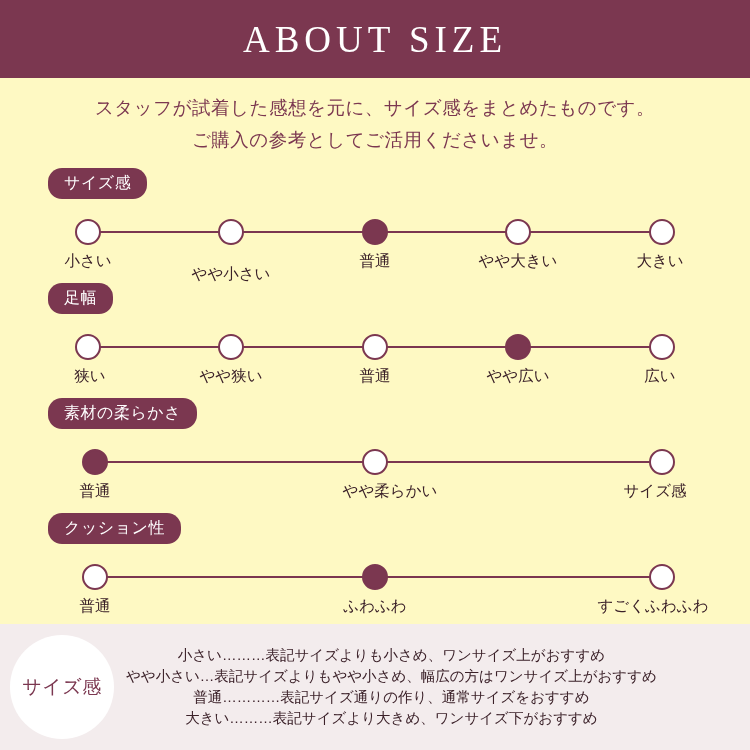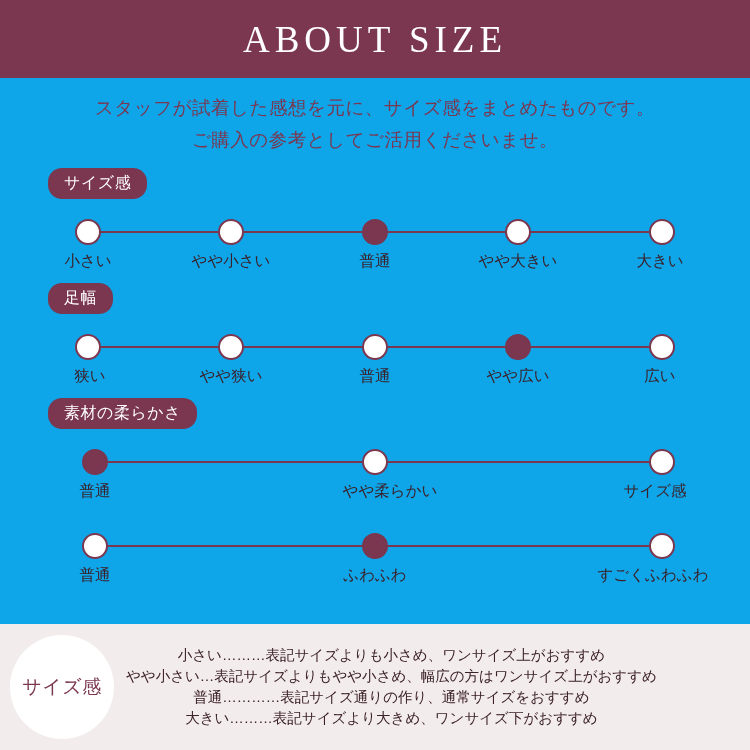--- a/index.html
+++ b/index.html
@@ -10,21 +10,21 @@
     width: 750px;
     height: 750px;
     font-family: "Liberation Sans", sans-serif;
     background: #ffffff;
     overflow: hidden;
   }
   .page {
     position: relative;
     width: 750px;
     height: 750px;
-    background: #0ea5e9;
+    background: #fef9c3;
   }
   
   .header {
     height: 78px;
     background: #7b3750;
     display: flex;
     align-items: center;
     justify-content: center;
   }
   .header-title {
@@ -159,21 +159,21 @@
       <div class="track-wrap">
         <div class="track" style="left:88px; right:88px;"></div>
         <div class="dot" style="left:88px;"></div>
         <div class="dot" style="left:231px;"></div>
         <div class="dot filled" style="left:375px;"></div>
         <div class="dot" style="left:518px;"></div>
         <div class="dot" style="left:662px;"></div>
       </div>
       <div class="labels">
         <span style="left:88px;">小さい</span>
-        <span style="left:231px;">やや小さい</span>
+        <span style="left:231px;margin-top:13px;">やや小さい</span>
         <span style="left:375px;">普通</span>
         <span style="left:518px;">やや大きい</span>
         <span style="left:660px;">大きい</span>
       </div>
     </div>
 
     <div class="block">
       <div class="badge">足幅</div>
       <div class="track-wrap">
         <div class="track" style="left:88px; right:88px;"></div>
@@ -201,20 +201,21 @@
         <div class="dot" style="left:662px;"></div>
       </div>
       <div class="labels">
         <span style="left:95px;">普通</span>
         <span style="left:376px;margin-left:14px;">やや柔らかい</span>
         <span style="left:655px;">サイズ感</span>
       </div>
     </div>
 
     <div class="block">
+      <div class="badge">クッション性</div>
       <div class="track-wrap">
         <div class="track" style="left:95px; right:88px;"></div>
         <div class="dot" style="left:95px;"></div>
         <div class="dot filled" style="left:375px;"></div>
         <div class="dot" style="left:662px;"></div>
       </div>
       <div class="labels">
         <span style="left:95px;">普通</span>
         <span style="left:375px;">ふわふわ</span>
         <span style="left:653px;">すごくふわふわ</span>

